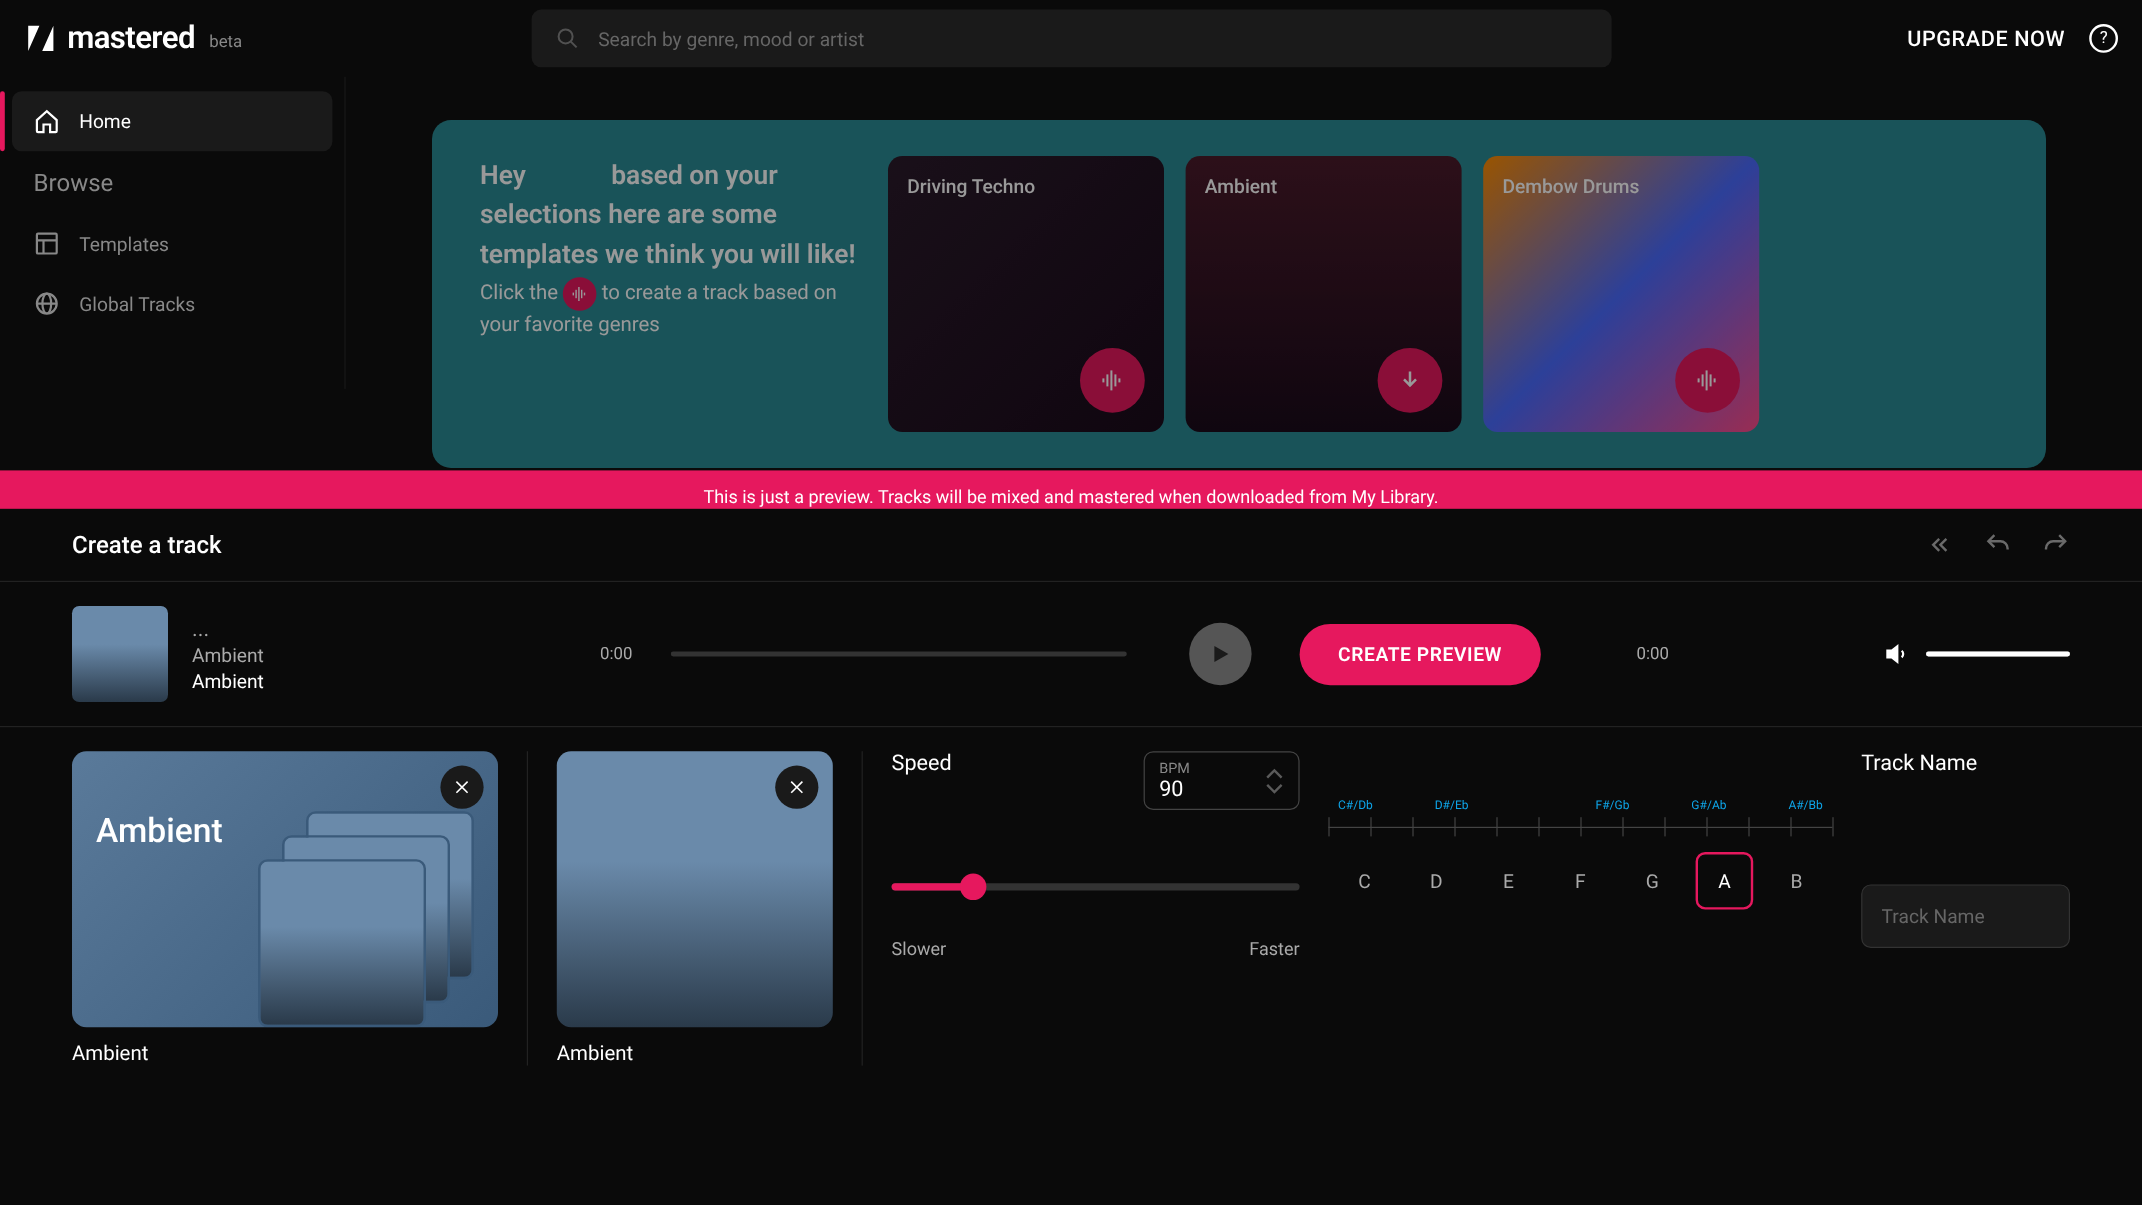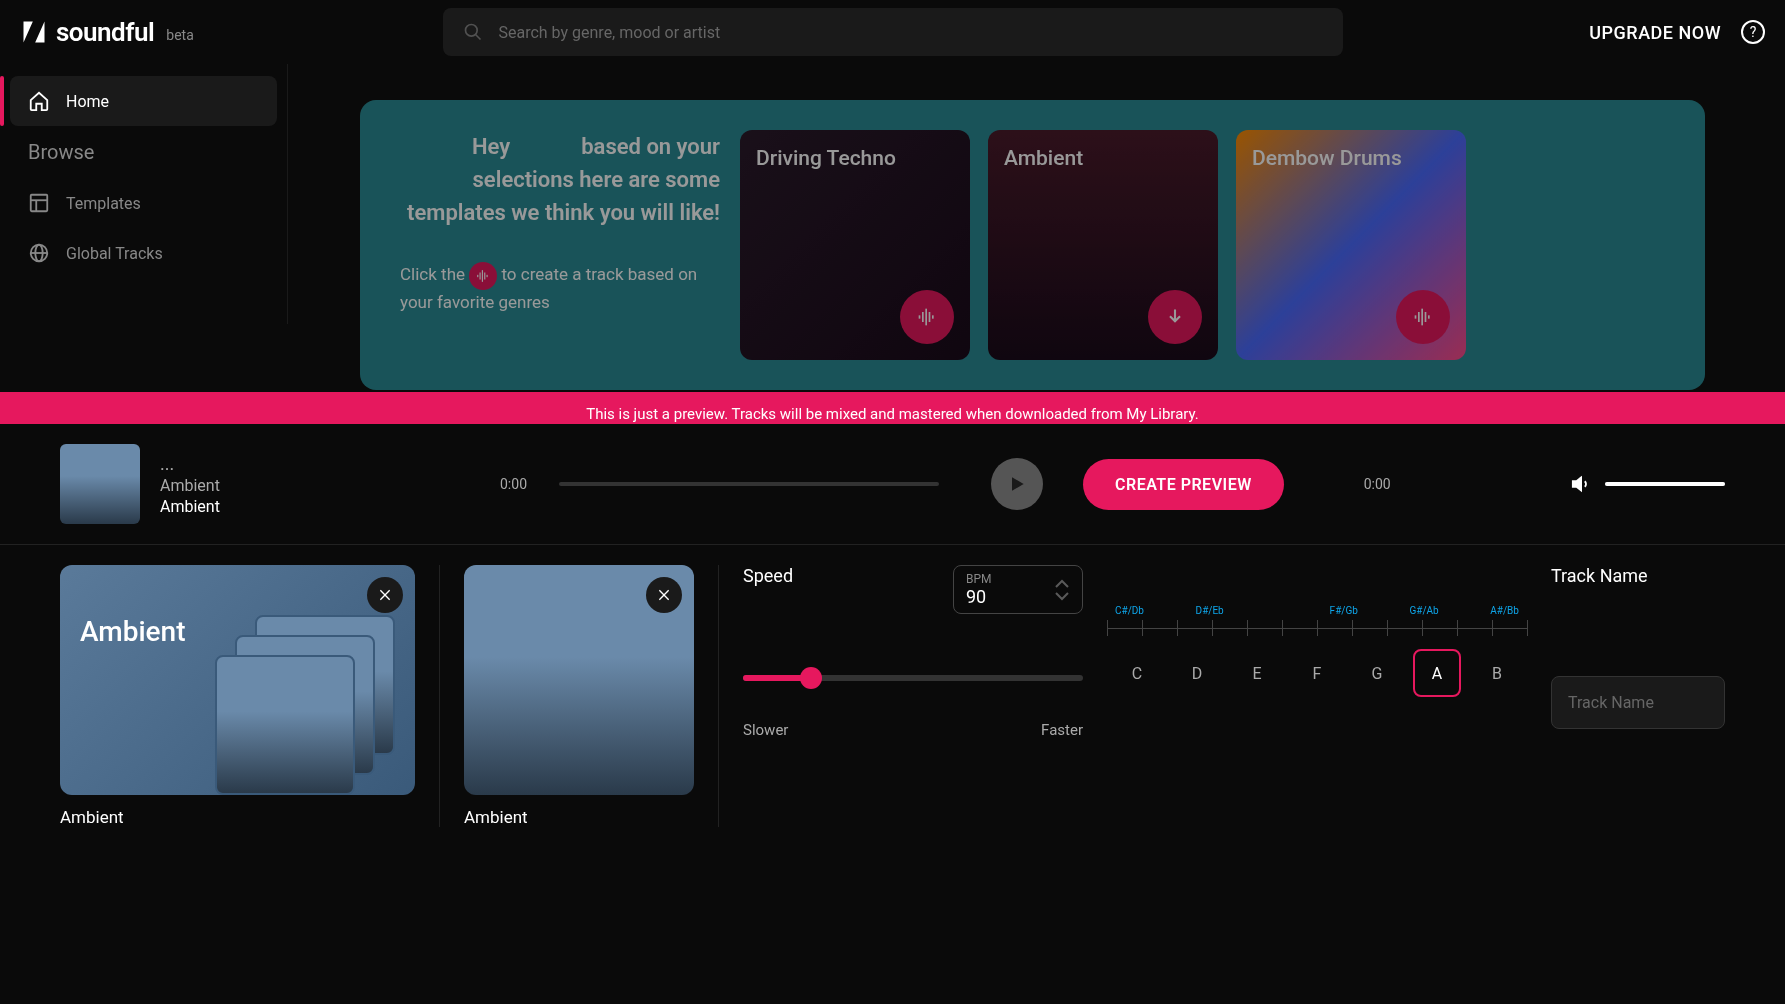--- a/index.html
+++ b/index.html
@@ -25,26 +25,26 @@
 .nav-item { display: flex; align-items: center; gap: 16px; padding: 14px 18px; border-radius: 8px; cursor: pointer; color: #888; font-size: 16px; }
 .nav-item.active { background: #1a1a1a; color: #fff; position: relative; }
 .nav-item.active::before { content: ''; position: absolute; left: -10px; top: 0; bottom: 0; width: 4px; background: #e6185e; border-radius: 2px; }
 .nav-icon { width: 22px; height: 22px; }
 .nav-label-only { padding: 14px 18px; color: #888; font-size: 20px; cursor: pointer; }
 
 
 .main-area { position: absolute; left: 280px; top: 80px; right: 0; padding: 20px 80px; }
 .hero-card { background: #2a8b94; border-radius: 16px; padding: 30px 40px; display: flex; gap: 20px; filter: brightness(0.6); }
 .hero-text { width: 320px; }
-.hero-heading { font-size: 22px; font-weight: 600; line-height: 1.5; margin-bottom: 33px; text-align: right; }
+.hero-heading { font-size: 22px; font-weight: 600; line-height: 1.5; margin-bottom: 2px; }
 .hero-sub { font-size: 17px; line-height: 1.5; }
 .inline-icon { display: inline-flex; width: 28px; height: 28px; background: #e6185e; border-radius: 50%; vertical-align: middle; align-items: center; justify-content: center; }
 .template-cards { display: flex; gap: 18px; }
 .tcard { width: 230px; height: 230px; border-radius: 12px; position: relative; overflow: hidden; }
-.tcard-label { position: absolute; top: 16px; left: 16px; font-size: 21px; font-weight: 500; }
+.tcard-label { position: absolute; top: 16px; left: 16px; font-size: 16px; font-weight: 500; }
 .tcard-btn { position: absolute; bottom: 16px; right: 16px; width: 54px; height: 54px; background: #e6185e; border-radius: 50%; display: flex; align-items: center; justify-content: center; cursor: pointer; }
 .tc1 { background: linear-gradient(135deg, #2a1a2a, #1a0a1a); }
 .tc2 { background: linear-gradient(180deg, #4a1a2a, #1a0a1a); }
 .tc3 { background: linear-gradient(135deg, #ff8c00, #4a6aff, #ff4a8a); }
 
 
 .banner { position: absolute; top: 392px; left: 0; right: 0; height: 44px; background: #e6185e; display: flex; align-items: center; justify-content: center; font-size: 15px; }
 
 
 .create-panel { position: absolute; top: 424px; left: 0; right: 0; bottom: 0; background: #0a0a0a; }
@@ -123,21 +123,21 @@
 svg { display: block; }
 </style>
 </head>
 <body>
 
 <div class="header">
   <div class="logo-area">
     <svg class="logo-mark" viewBox="0 0 24 24" fill="#fff">
         <path d="M3 3h8l-8 18H3V3zm10 0h8v18h-8l8-18h-8z"></path>
       </svg>
-    <span class="logo-text">soundful</span>
+    <span class="logo-text">mastered</span>
     <span class="beta-tag">beta</span>
   </div>
   <div class="search-wrap">
     <div class="search-box">
       <svg class="search-icon" viewBox="0 0 24 24" fill="none" stroke="#888" stroke-width="2">
           <circle cx="10" cy="10" r="7"></circle>
           <line x1="21" y1="21" x2="15" y2="15"></line>
         </svg>
       <input class="search-input" placeholder="Search by genre, mood or artist" style="">
     </div>
@@ -228,20 +228,37 @@
             </svg>
           </div>
       </div>
     </div>
   </div>
 </div>
 
 <div class="banner">This is just a preview. Tracks will be mixed and mastered when downloaded from My Library.</div>
 
 <div class="create-panel">
+  <div class="create-header">
+    <div class="create-title">Create a track</div>
+    <div class="create-actions">
+      <svg class="action-icon" viewBox="0 0 24 24" fill="none" stroke="#aaa" stroke-width="2">
+          <polyline points="11 17 6 12 11 7"></polyline>
+          <polyline points="17 17 12 12 17 7"></polyline>
+        </svg>
+      <svg class="action-icon" viewBox="0 0 24 24" fill="none" stroke="#aaa" stroke-width="2">
+          <path d="M9 14L4 9l5-5"></path>
+          <path d="M4 9h10a6 6 0 016 6v1"></path>
+        </svg>
+      <svg class="action-icon" viewBox="0 0 24 24" fill="none" stroke="#aaa" stroke-width="2">
+          <path d="M15 14l5-5-5-5"></path>
+          <path d="M20 9H10a6 6 0 00-6 6v1"></path>
+        </svg>
+    </div>
+  </div>
 
   <div class="player-row">
     <div class="track-thumb"></div>
     <div class="track-info">
       <span class="track-dots">...</span>
       <span class="track-line">Ambient</span>
       <span class="track-line bright">Ambient</span>
     </div>
     <span class="time-label" style="margin-left:200px">0:00</span>
     <div class="progress-bar" style="max-width:380px"></div>

